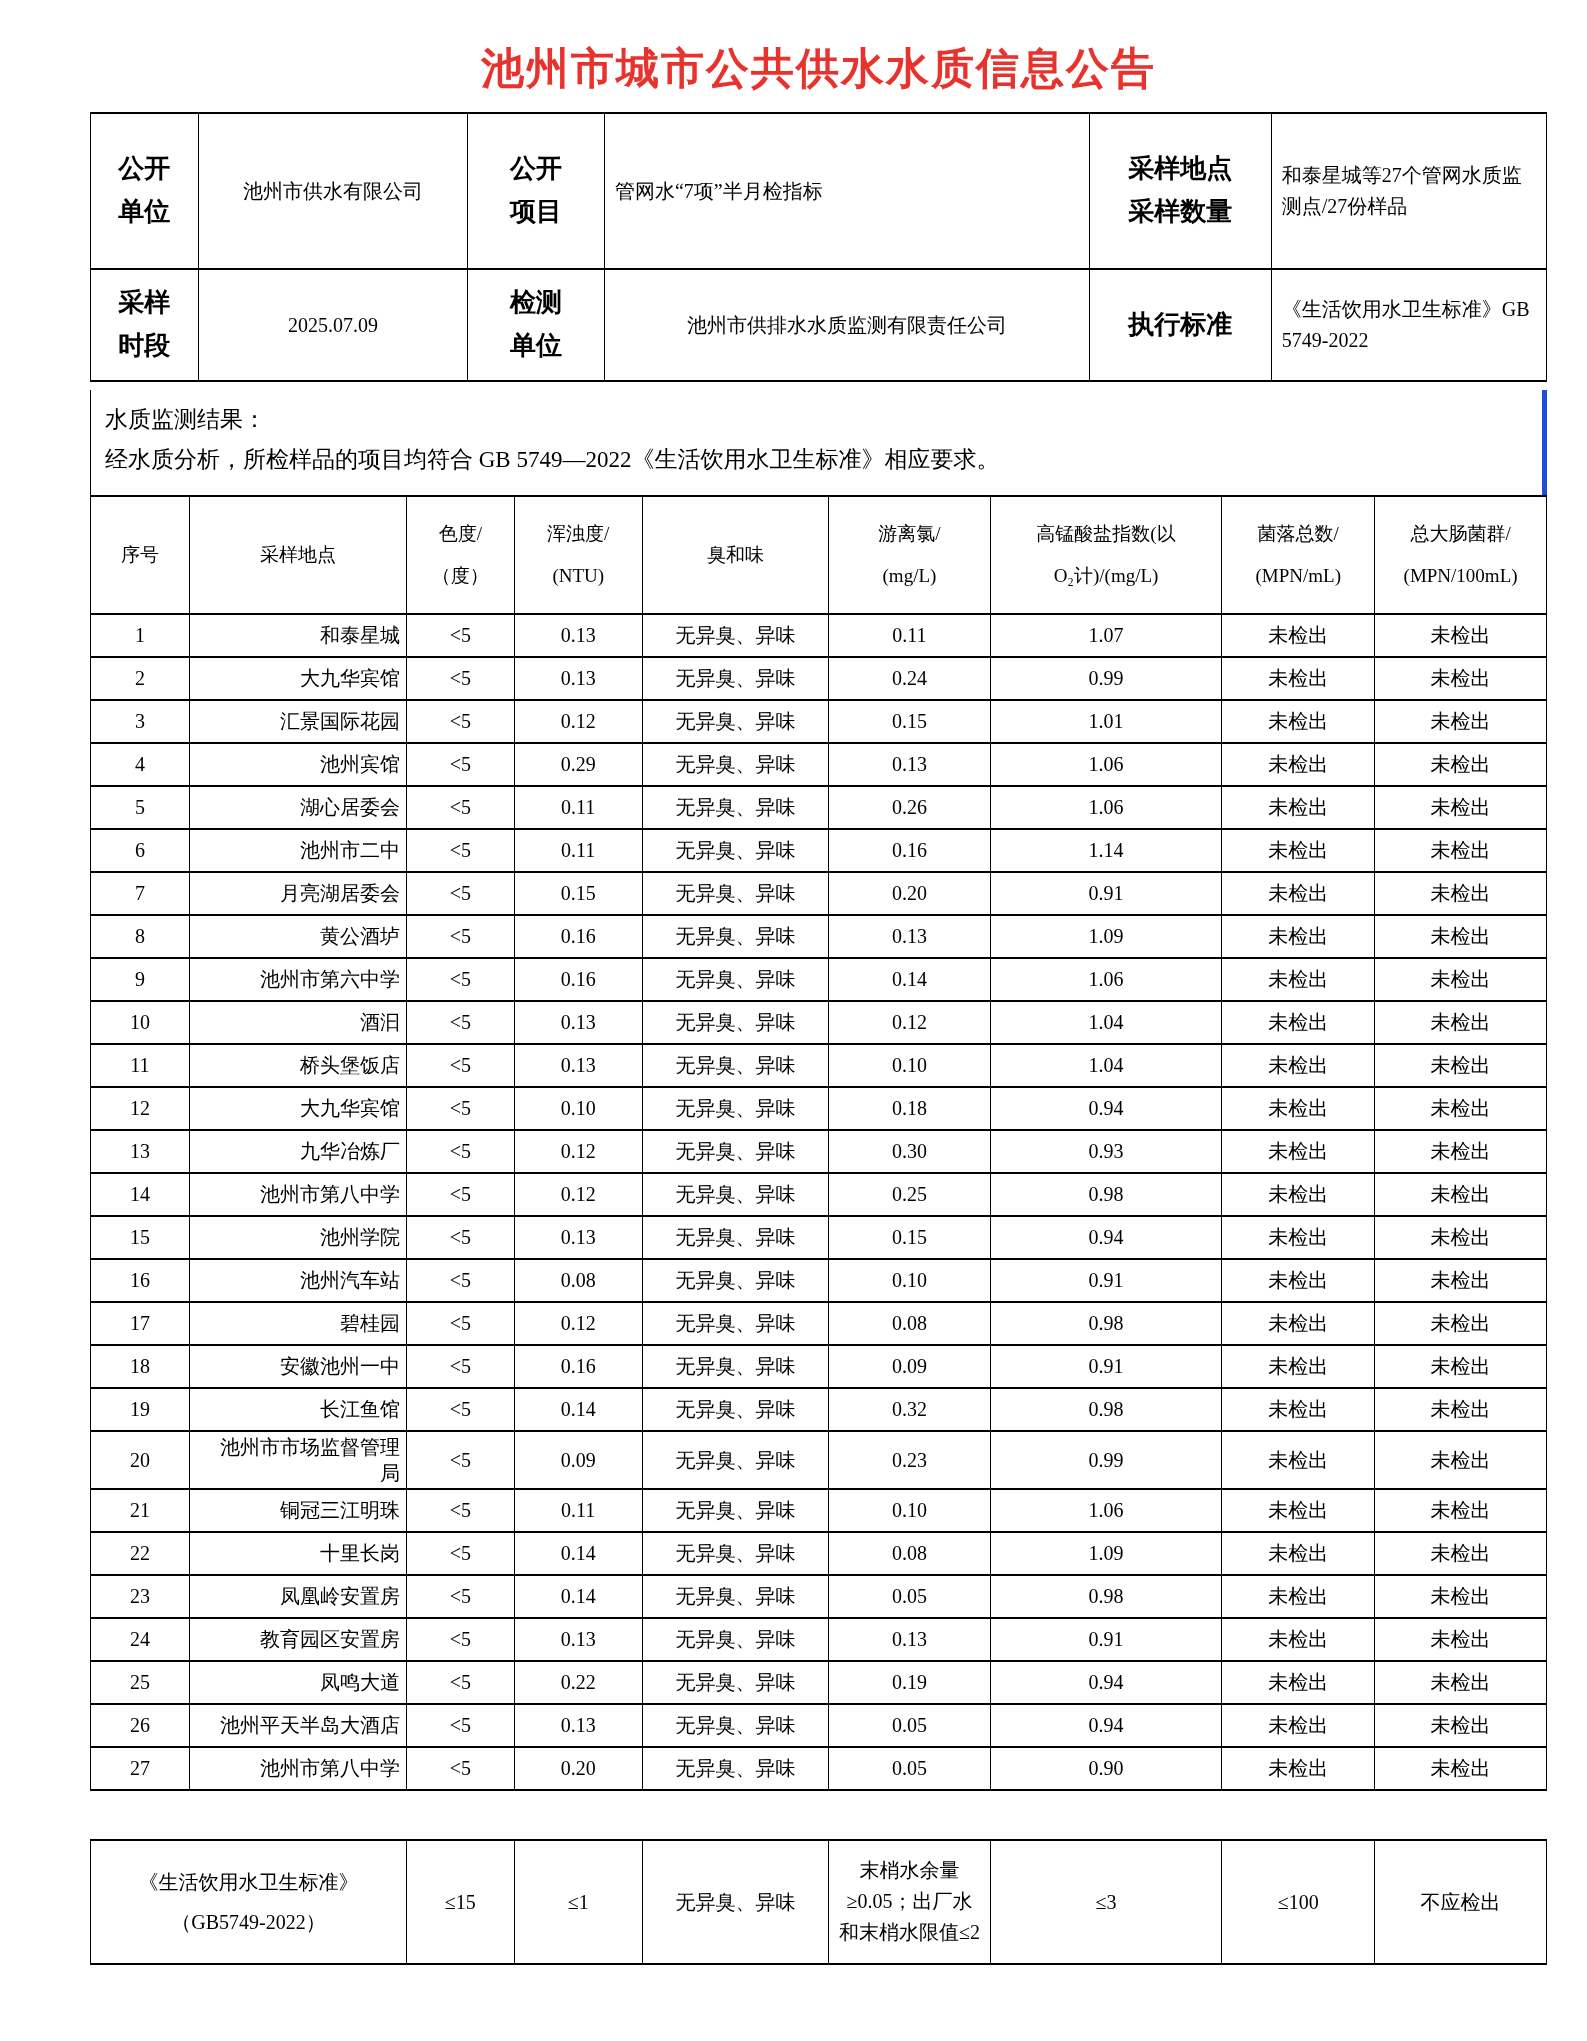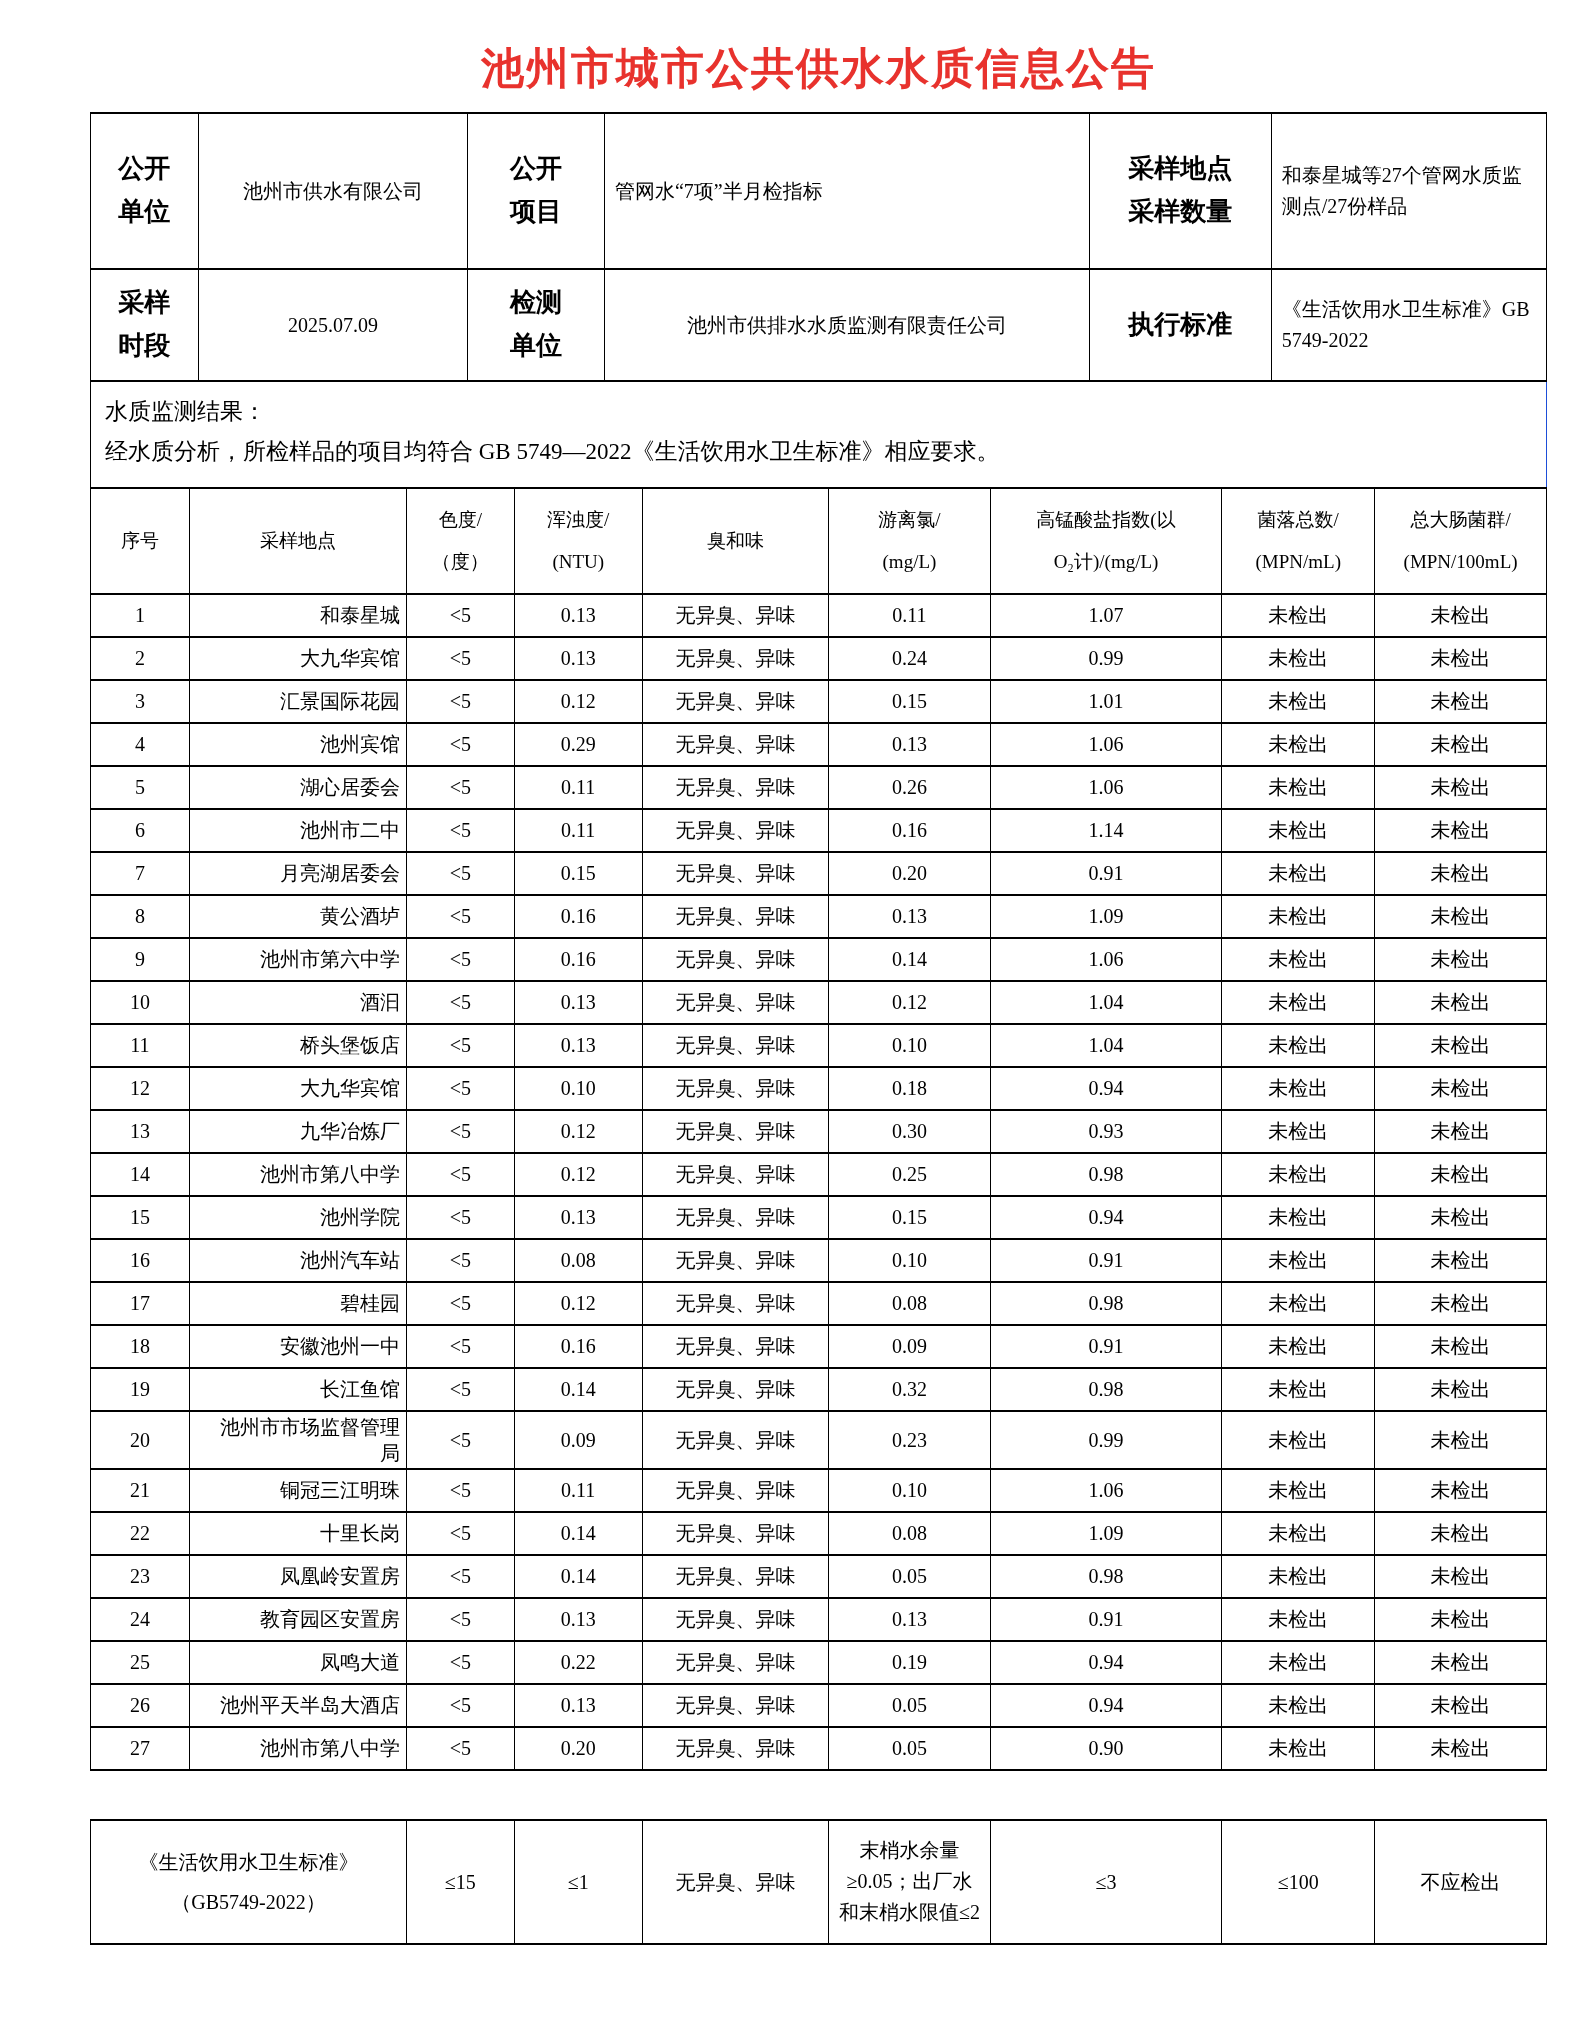--- a/index.html
+++ b/index.html
@@ -30,29 +30,30 @@
 
   
   .info-table td { font-size:20px; line-height:1.55; padding:6px 10px; }
   .info-table .lbl { font-size:26px; line-height:1.65; white-space:pre-line;font-weight:bold; }
   .info-table .r1 td { height:156px; }
   .info-table .r2 td { height:112px; }
   .info-table .val-left { text-align:left; }
 
   
   .result-note {
-    border-left:1px solid #000; border-right:1px solid #1d4ed8;
+    border-left:1px solid #000; border-right:5px solid #1d4ed8;
     padding:10px 14px 14px 14px;
     font-size:23px; line-height:1.75;
     text-align:left;
+    margin-top:8px;
   }
 
   
   .data-table th {
-    height:106px; font-weight:normal; font-size:19px; padding:2px 4px;
+    height:118px; font-weight:normal; font-size:19px; padding:2px 4px;
   }
   .data-table th .hl { line-height:1.35; }
   .data-table th .hl + .hl { margin-top:16px; }
   .data-table th .hl:empty { display:none; }
   .data-table td { height:43px; font-size:20px; padding:2px 6px; line-height:1.3; }
   .data-table td.c-site { text-align:right; padding-left:13px; }
 
   
   .std-table { margin-top:48px; }
   .std-table td { height:124px; font-size:20px; padding:4px 8px; line-height:1.5; }

